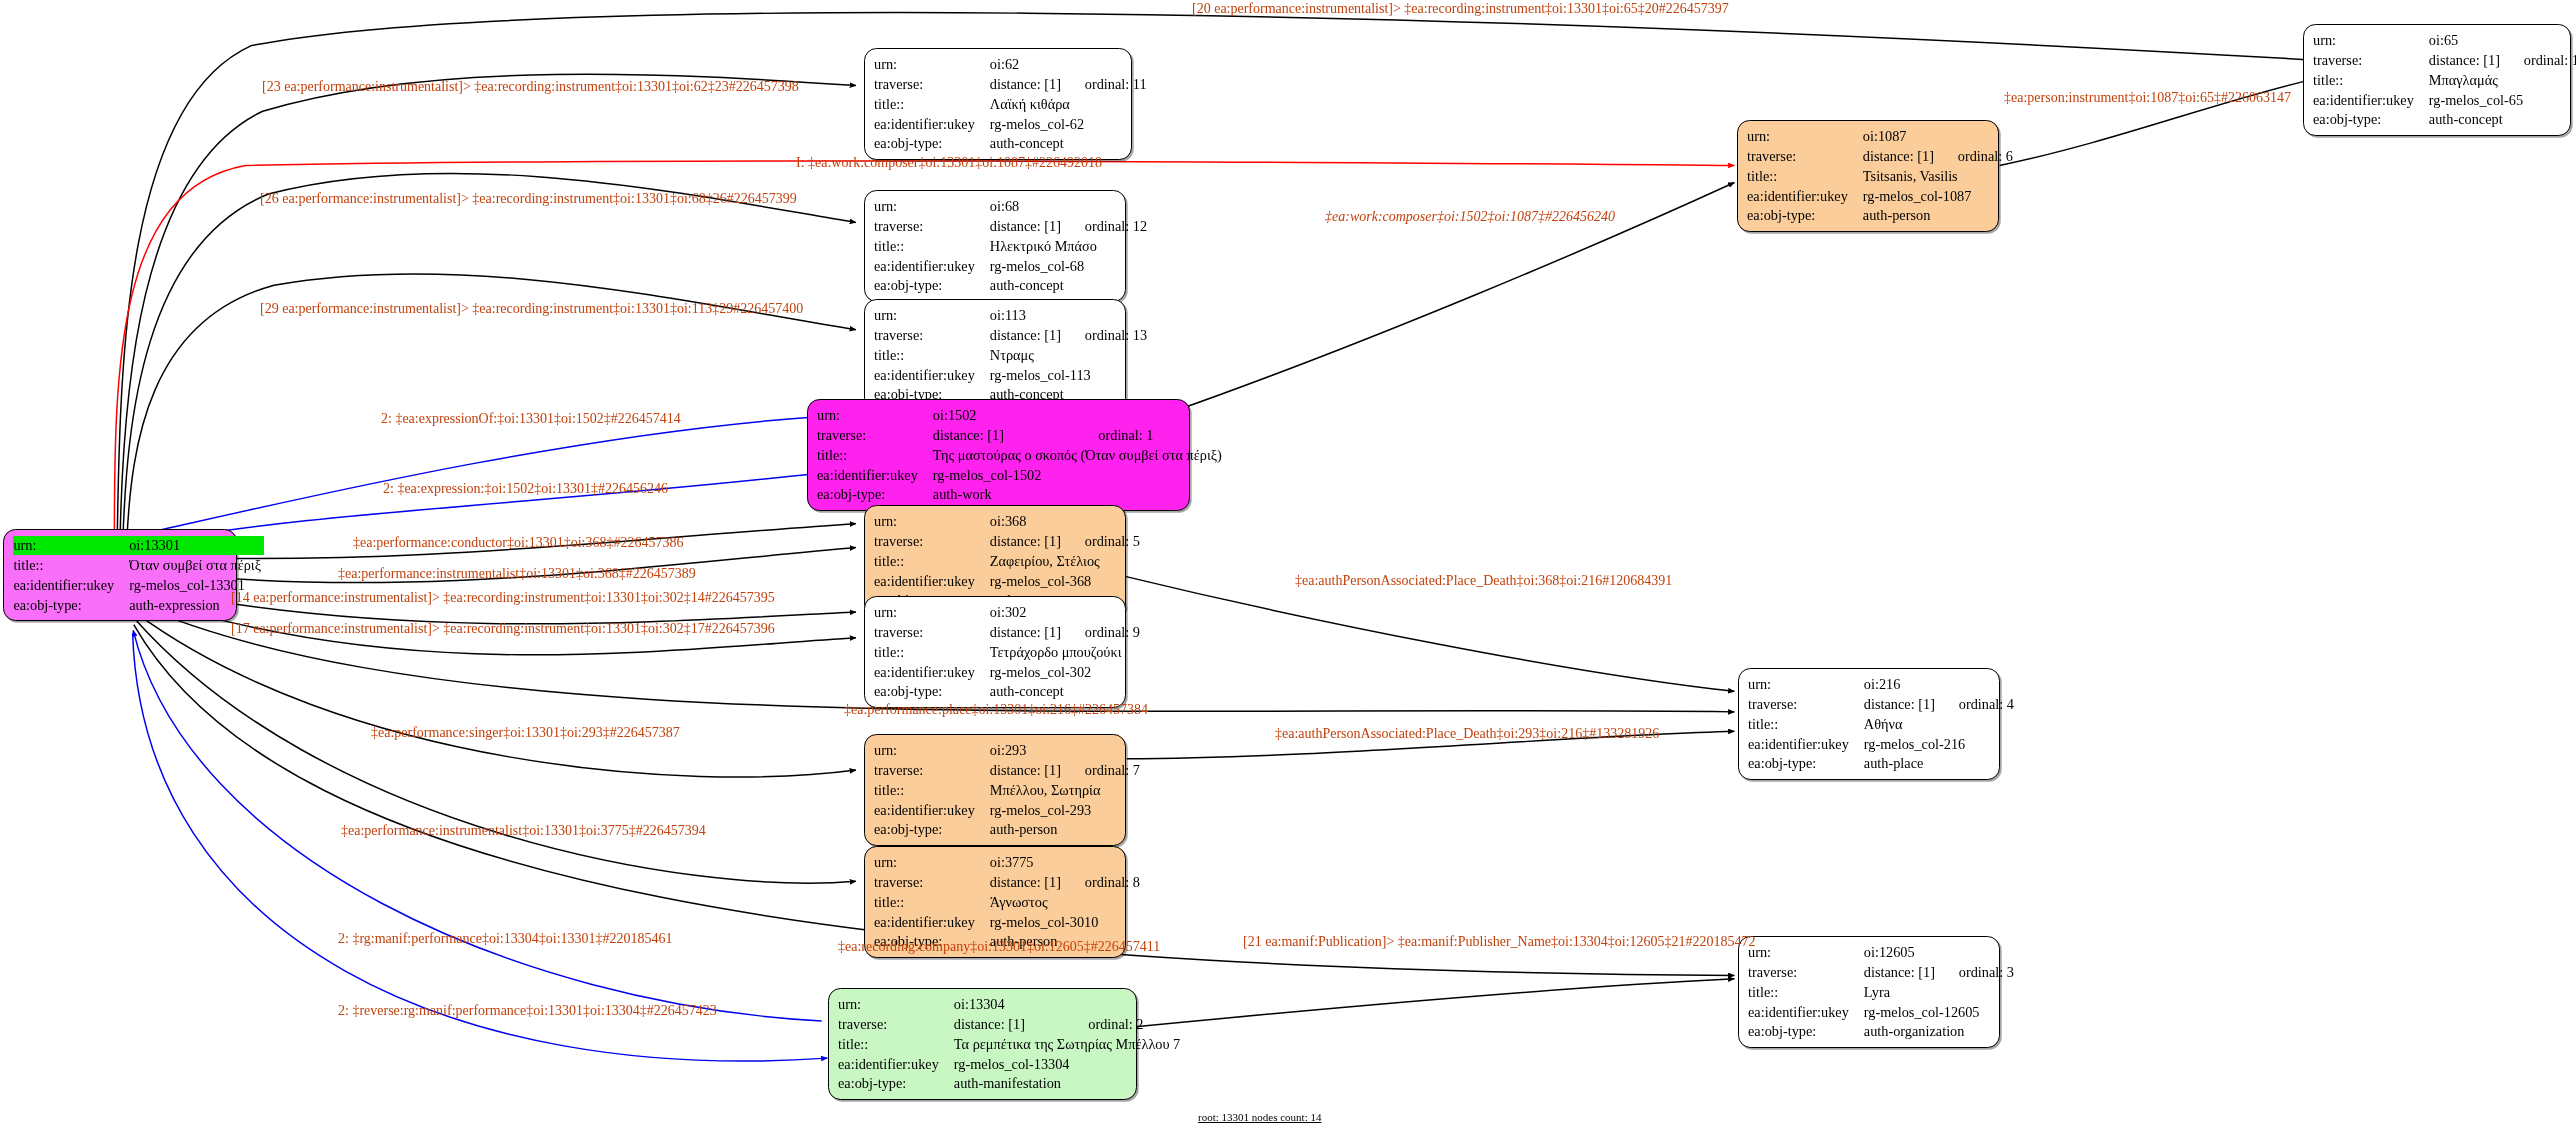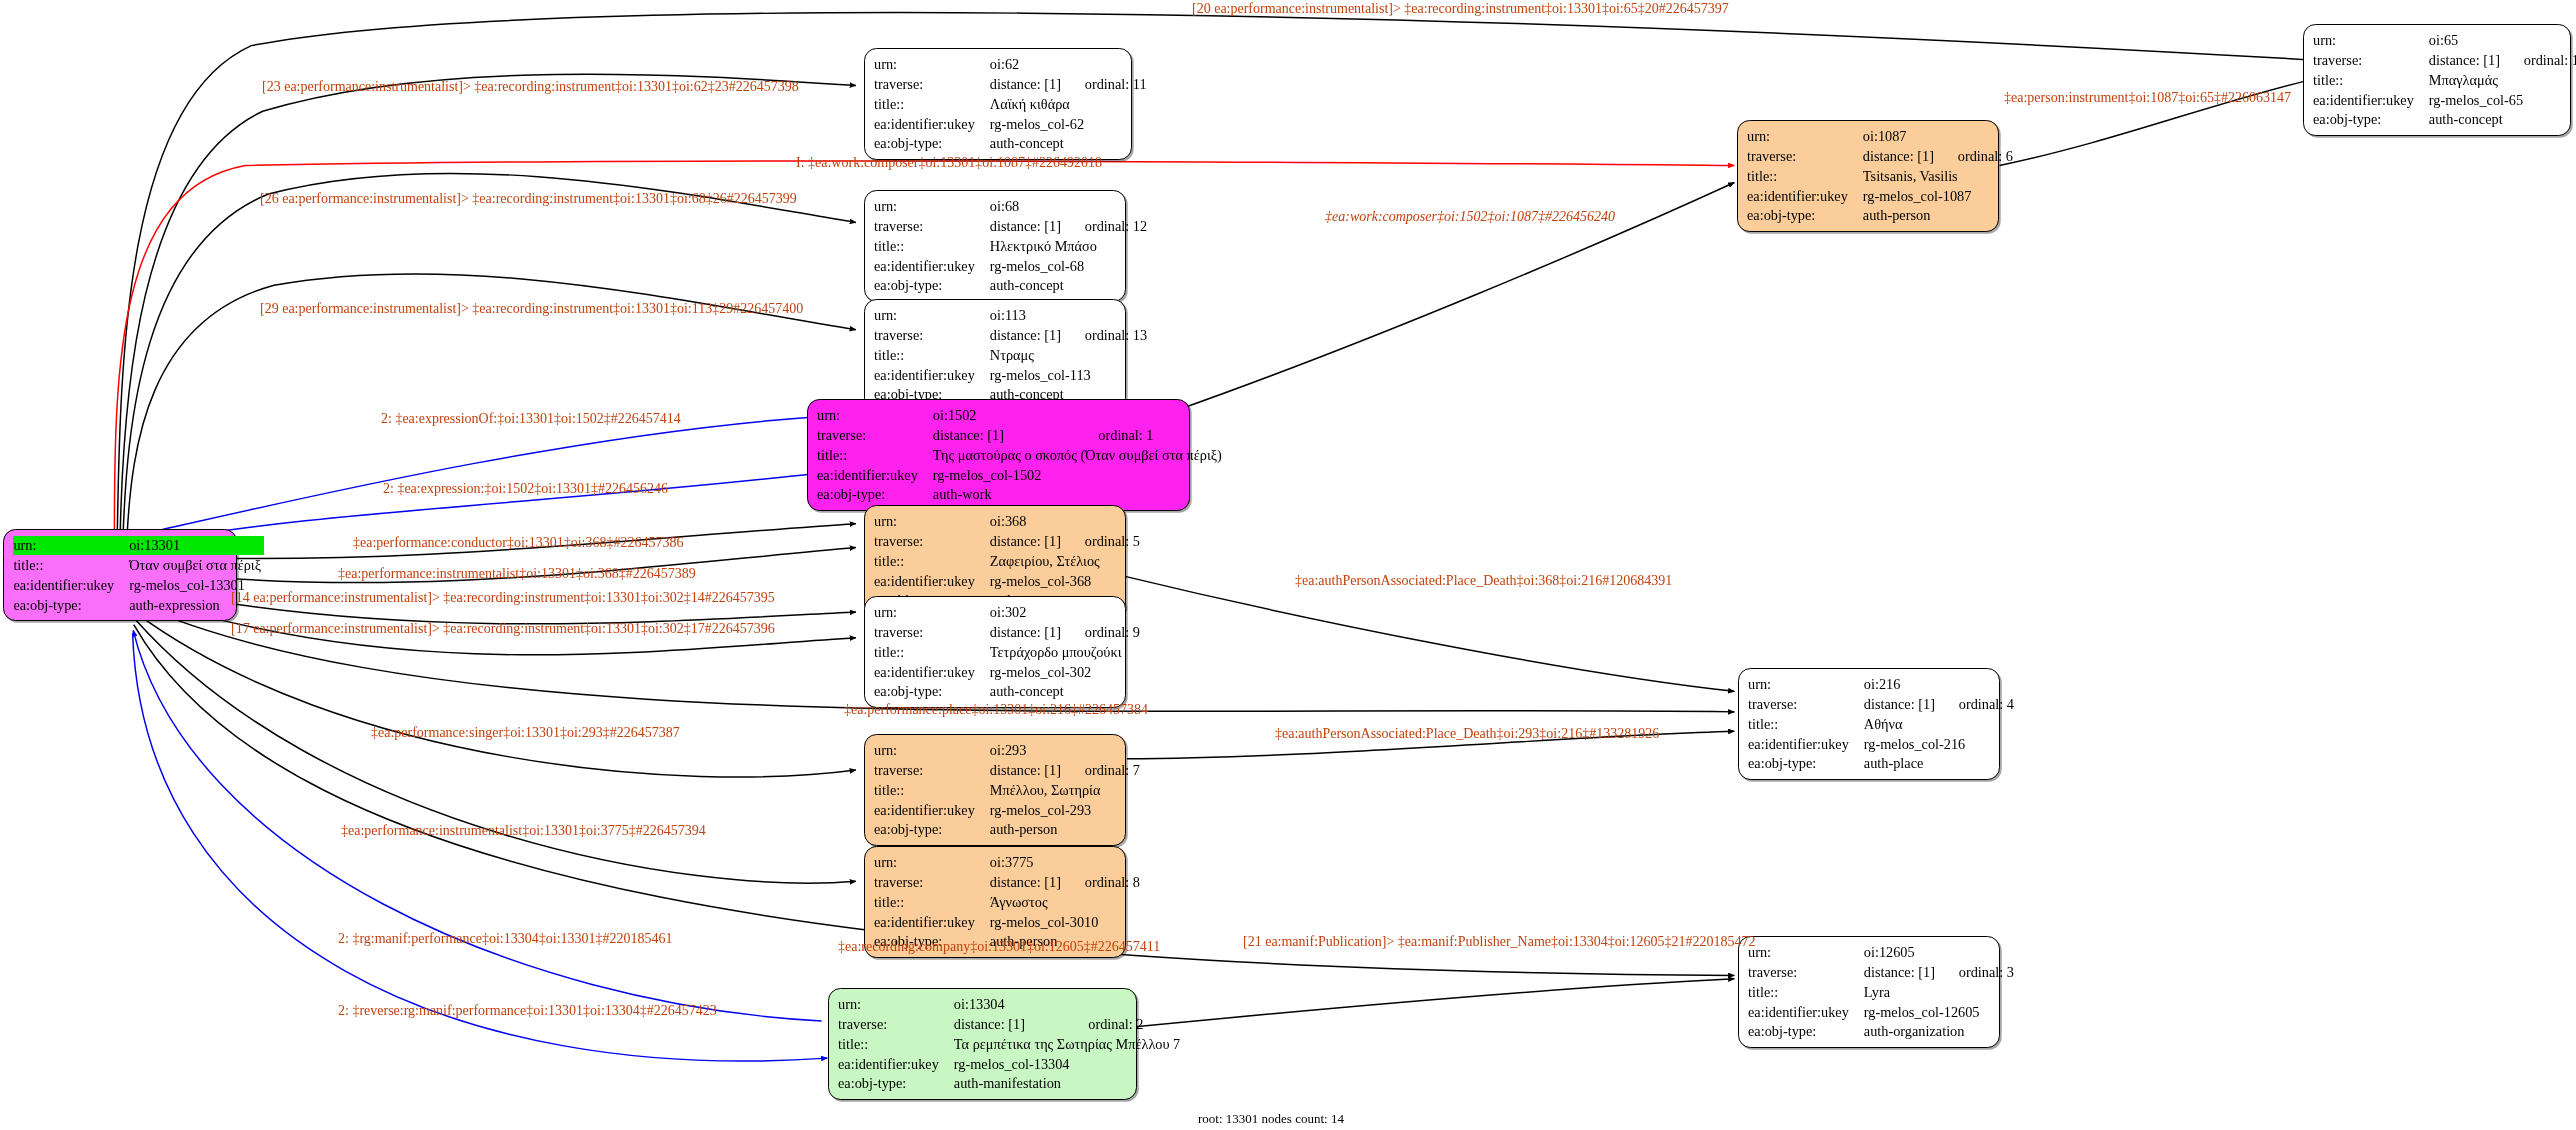--- a/index.html
+++ b/index.html
@@ -41,23 +41,24 @@
   .hlrow td{background:#00e800;}
   .edge-label{
     position:absolute;
     font-size:14px;
     color:#c2410c;
     white-space:nowrap;
     line-height:1;
   }
   .footer{
     position:absolute;
-    font-size:13px;
+    font-size:11px;
     color:#000;
     white-space:nowrap;
+    text-decoration:underline;
   }
 </style>
 </head>
 <body>
 
 <div id="canvas">
 
   <svg id="edges" viewBox="0 0 4515 1981">
     <defs>
       <marker id="ahb" markerWidth="12" markerHeight="10" refX="11" refY="5" orient="auto" markerUnits="userSpaceOnUse">

